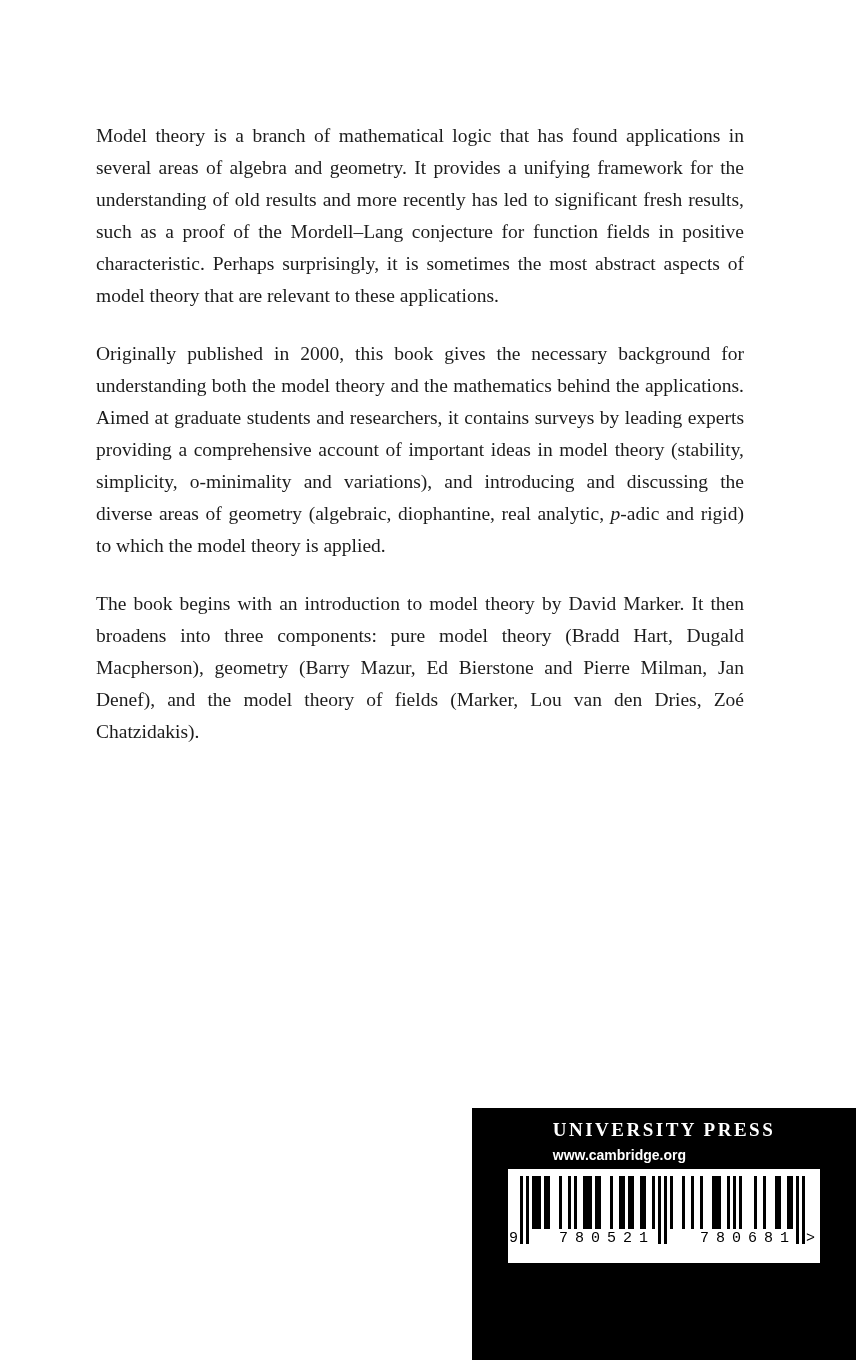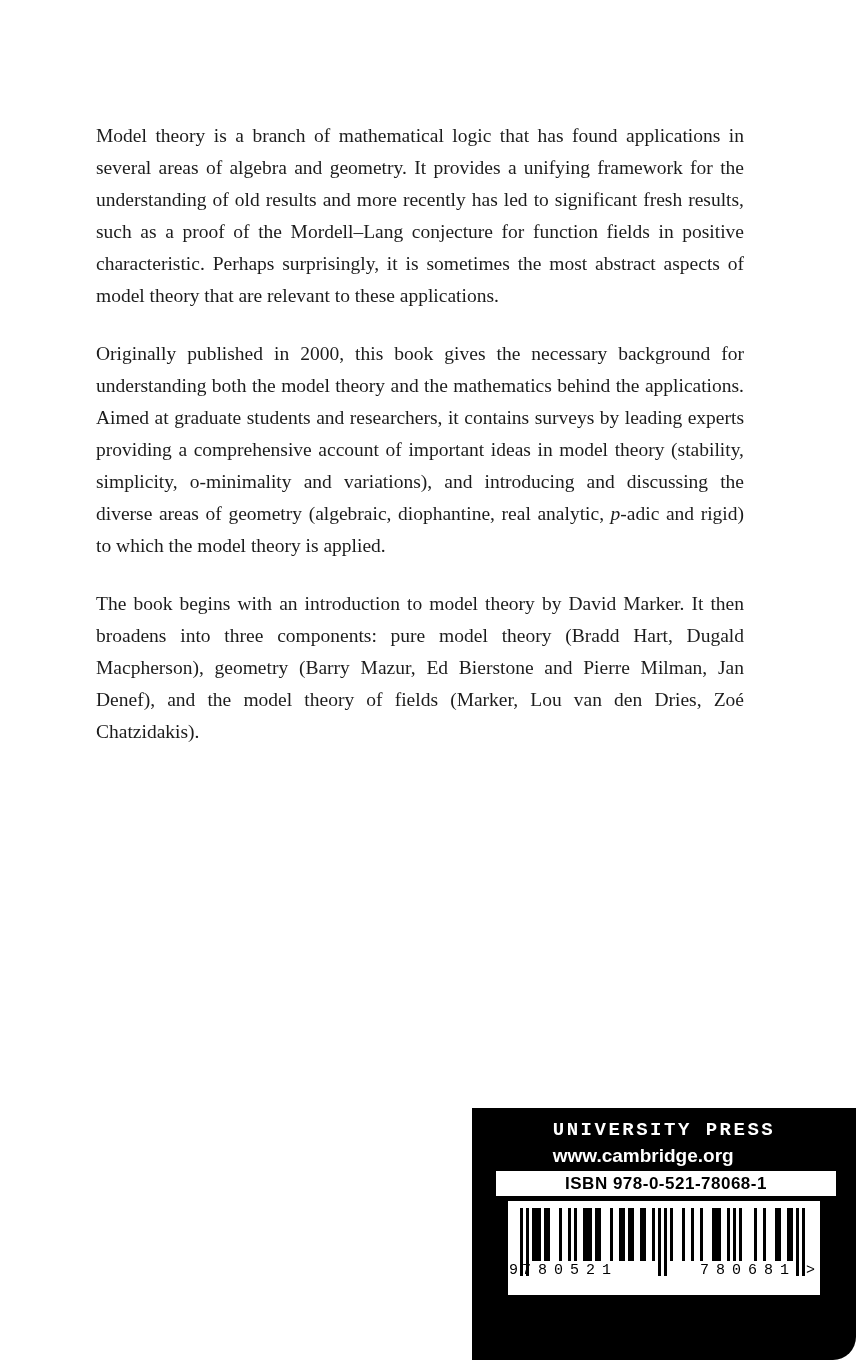--- a/index.html
+++ b/index.html
@@ -4,21 +4,20 @@
 <style>
   html, body { margin: 0; padding: 0; background: #ffffff; }
 
   .cover {
     position: relative;
     width: 856px;
     height: 1360px;
     background: #ffffff;
     overflow: hidden;
     font-family: "Liberation Serif", serif;
-    border-radius: 23px;
   }
 
   
   .text-block {
     position: absolute;
     left: 96px;
     top: 120px;
     width: 648px;
   }
   .para {
@@ -46,32 +45,32 @@
   }
   .pub-name {
     font-family: "Liberation Serif", serif;
     font-weight: 700;
     font-size: 31px;
     line-height: 33px;
     letter-spacing: 1.5px;
     text-align: center;
   }
   .pub-subname {
-    font-family: Liberation Mono, monospace;
+    font-family: Liberation Serif, serif;
     font-weight: 700;
     font-size: 19px;
     line-height: 22px;
     letter-spacing: 2.5px;
     text-align: left;
     margin-top: 8px;
   }
   .pub-web {
     font-family: "Liberation Sans", sans-serif;
     font-weight: 700;
-    font-size: 19px;
+    font-size: 14px;
     line-height: 17px;
     margin-top: 6px;
     text-align: left;
   }
   .isbn-strip {
     margin: 7px 20px 0 24px;
     height: 25px;
     line-height: 25px;
     background: #ffffff;
     color: #000000;
@@ -103,42 +102,41 @@
   }
   .bc-digit {
     position: absolute;
     top: 61px;
     font-family: "Liberation Mono", monospace;
     font-size: 15px;
     line-height: 18px;
     color: #000000;
   }
   .bc-lead  { left: 1px; }
-  .bc-left  { left: 14px;  width: 126px; text-align: left; letter-spacing: 7px; }
+  .bc-left  { left: 21px;  width: 126px; text-align: right; letter-spacing: 7px; }
   .bc-right { left: 177px; width: 126px; text-align: center; letter-spacing: 7px; }
   .bc-arrow { left: 298px; }
 </style>
 </head>
 <body>
 
 <div class="cover">
 
   <div class="text-block" id="paragraphs">
       <p class="para"><span>Model theory is a branch of mathematical logic that has found applications in several areas of algebra and geometry. It provides a unifying framework for the understanding of old results and more recently has led to significant fresh results, such as a proof of the Mordell–Lang conjecture for function fields in positive characteristic. Perhaps surprisingly, it is sometimes the most abstract aspects of model theory that are relevant to these applications.</span></p>
       <p class="para"><span>Originally published in 2000, this book gives the necessary background for understanding both the model theory and the mathematics behind the applications. Aimed at graduate students and researchers, it contains surveys by leading experts providing a comprehensive account of important ideas in model theory (stability, simplicity, o-minimality and variations), and introducing and discussing the diverse areas of geometry (algebraic, diophantine, real analytic, </span><em>p</em><span>-adic and rigid) to which the model theory is applied.</span></p>
       <p class="para"><span>The book begins with an introduction to model theory by David Marker. It then broadens into three components: pure model theory (Bradd Hart, Dugald Macpherson), geometry (Barry Mazur, Ed Bierstone and Pierre Milman, Jan Denef), and the model theory of fields (Marker, Lou van den Dries, Zoé Chatzidakis).</span></p>
     </div>
 
   <div class="publisher-box">
     <div class="logo-block">
       <div class="pub-subname">UNIVERSITY PRESS</div>
       <div class="pub-web">www.cambridge.org</div>
     </div>
 
-    <div class="isbn-strip">ISBN 978-0-521-78068-1</div>
 
     <div class="barcode-panel">
       <div class="bars" id="bars">
           <div class="bar" style="left: 0px; height: 68px;"></div>
           <div class="bar" style="left: 6px; height: 68px;"></div>
           <div class="bar" style="left: 12px; height: 53px;"></div>
           <div class="bar" style="left: 15px; height: 53px;"></div>
           <div class="bar" style="left: 18px; height: 53px;"></div>
           <div class="bar" style="left: 24px; height: 53px;"></div>
           <div class="bar" style="left: 27px; height: 53px;"></div>

